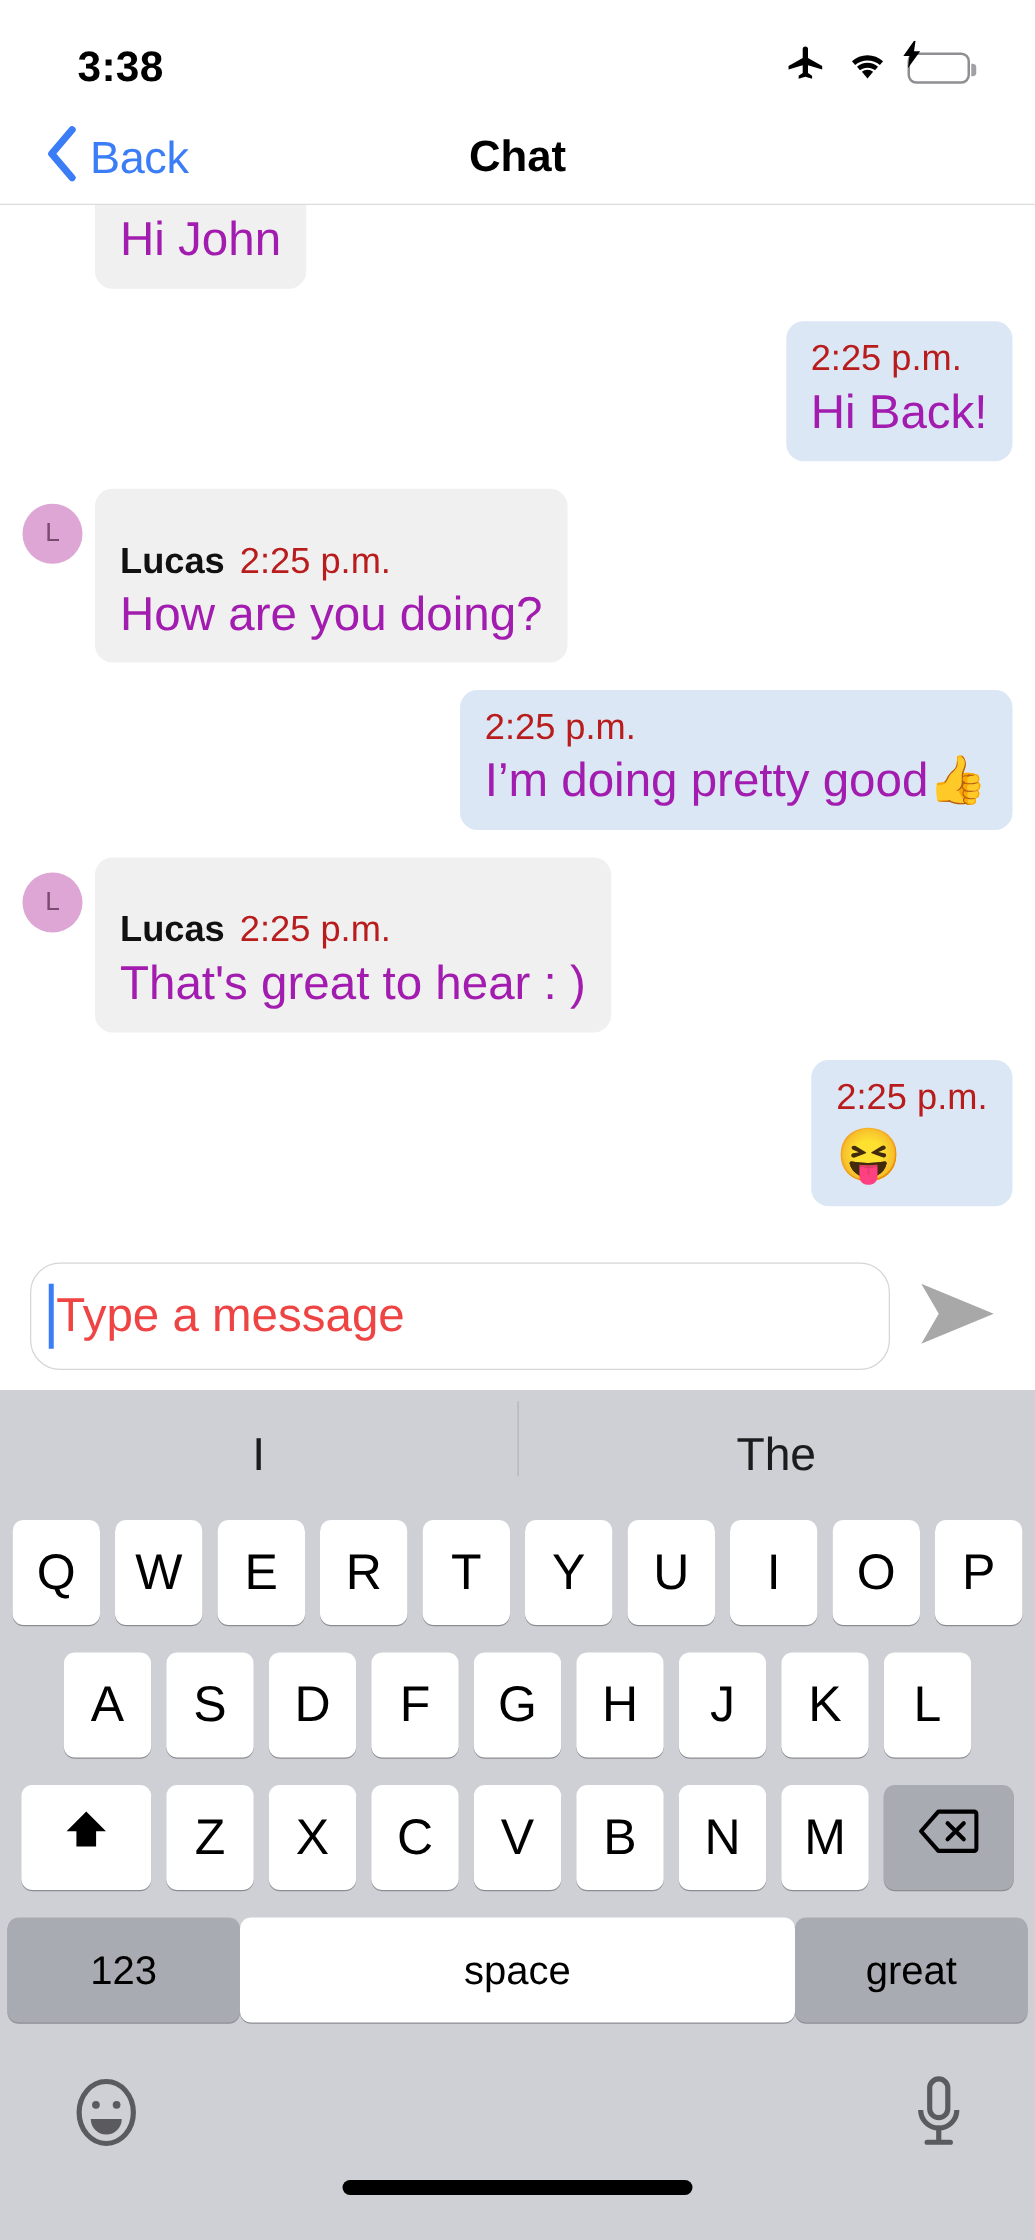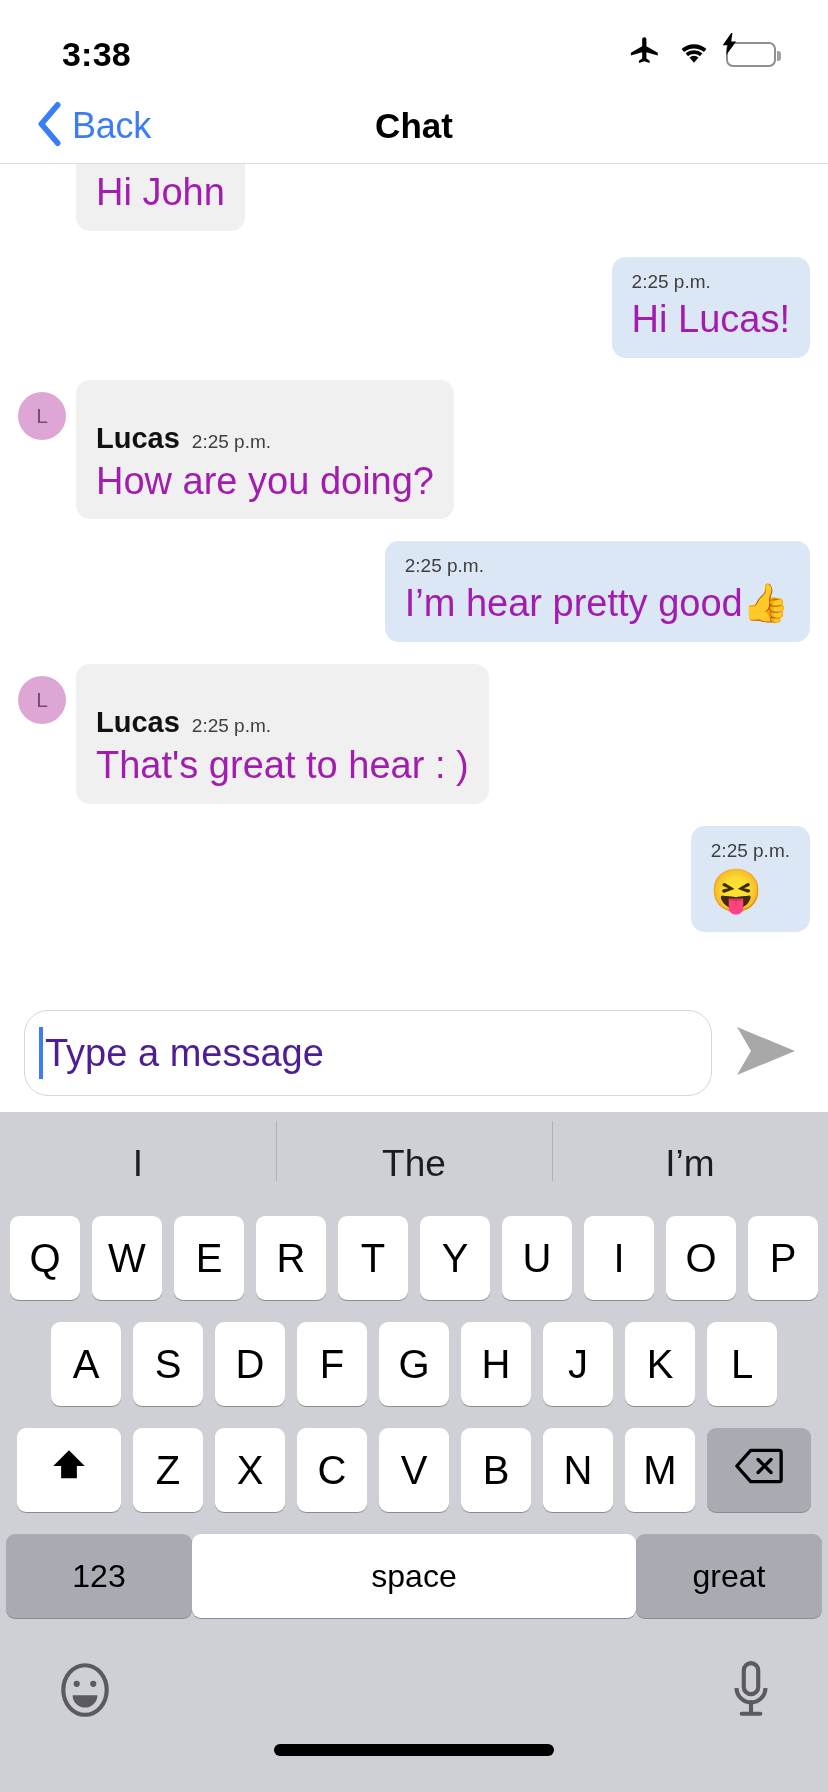--- a/index.html
+++ b/index.html
@@ -143,22 +143,22 @@
     gap: 12px;
     margin-bottom: 4px;
   }
   .bubble-sender {
     font-size: 29px;
     font-weight: bold;
     color: #111;
     margin-top: 28px;
   }
   .bubble-time {
-    font-size: 19px;
-    color: #404040;
+    font-size: 29px;
+    color: #b91c1c;
   }
   .bubble-text {
     font-size: 38px;
     color: #a21caf;
     line-height: 1.18;
     white-space: pre-wrap;
   }
   .bubble-text.emoji-only { font-size: 42px; }
 
   
@@ -189,21 +189,21 @@
     padding: 0 14px;
     background: #fff;
   }
   .caret {
     width: 4px; height: 52px;
     background: #3b7cf7;
     flex: 0 0 auto;
   }
   .composer-placeholder {
     font-size: 38px;
-    color: #4c1d95;
+    color: #ef4444;
     padding-left: 2px;
   }
   .send-btn {
     flex: 0 0 auto;
     width: 74px; height: 74px;
     display: flex;
     align-items: center;
     justify-content: center;
     cursor: pointer;
   }
@@ -351,39 +351,39 @@
         <div class="avatar-spacer"></div>
         <div class="bubble incoming">
           <div class="bubble-text">Hi John</div>
         </div>
       </div>
       <div class="msg-row right">
         <div class="bubble outgoing">
           <div class="bubble-meta">
             <span class="bubble-time">2:25 p.m.</span>
           </div>
-          <div class="bubble-text">Hi Lucas!</div>
+          <div class="bubble-text">Hi Back!</div>
         </div>
       </div>
       <div class="msg-row left">
         <div class="avatar" style="background: rgb(221, 166, 212);">L</div>
         <div class="bubble incoming">
           <div class="bubble-meta">
             <span class="bubble-sender">Lucas</span>
             <span class="bubble-time">2:25 p.m.</span>
           </div>
           <div class="bubble-text">How are you doing?</div>
         </div>
       </div>
       <div class="msg-row right">
         <div class="bubble outgoing">
           <div class="bubble-meta">
             <span class="bubble-time">2:25 p.m.</span>
           </div>
-          <div class="bubble-text">I’m hear pretty good👍</div>
+          <div class="bubble-text">I’m doing pretty good👍</div>
         </div>
       </div>
       <div class="msg-row left">
         <div class="avatar" style="background: rgb(221, 166, 212);">L</div>
         <div class="bubble incoming">
           <div class="bubble-meta">
             <span class="bubble-sender">Lucas</span>
             <span class="bubble-time">2:25 p.m.</span>
           </div>
           <div class="bubble-text">That's great to hear : )</div>
@@ -411,21 +411,20 @@
           </svg>
       </span>
     </div>
   </div>
 
   <div class="keyboard">
 
     <div class="predict-bar" id="predict-bar">
         <div class="predict-item">I</div>
         <div class="predict-item">The</div>
-        <div class="predict-item">I’m</div>
       </div>
 
     <div class="kb-row row1" id="kb-row-1">
         <div class="key letter">Q</div>
         <div class="key letter">W</div>
         <div class="key letter">E</div>
         <div class="key letter">R</div>
         <div class="key letter">T</div>
         <div class="key letter">Y</div>
         <div class="key letter">U</div>

